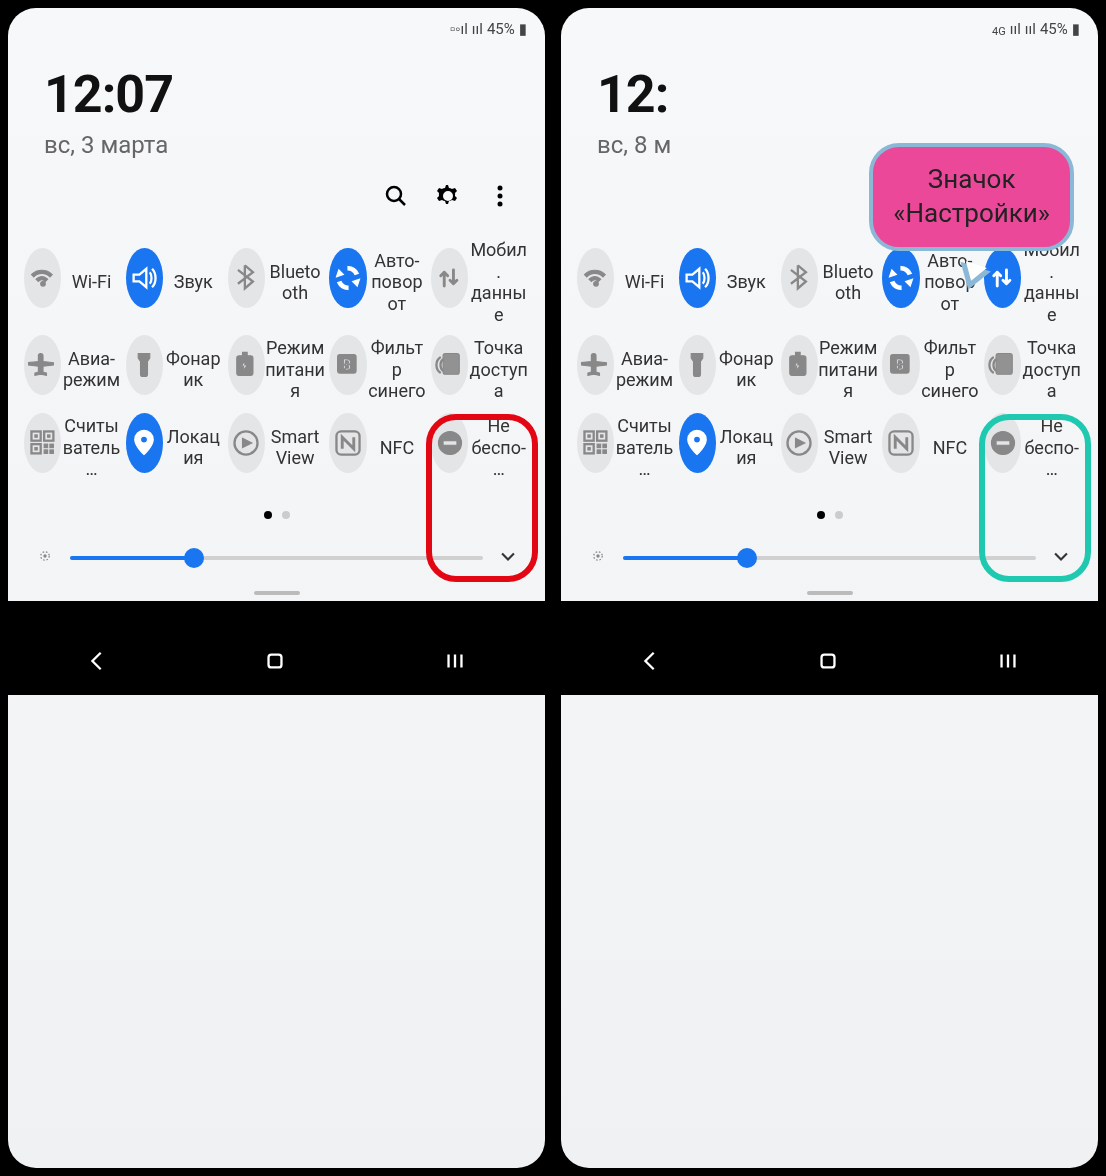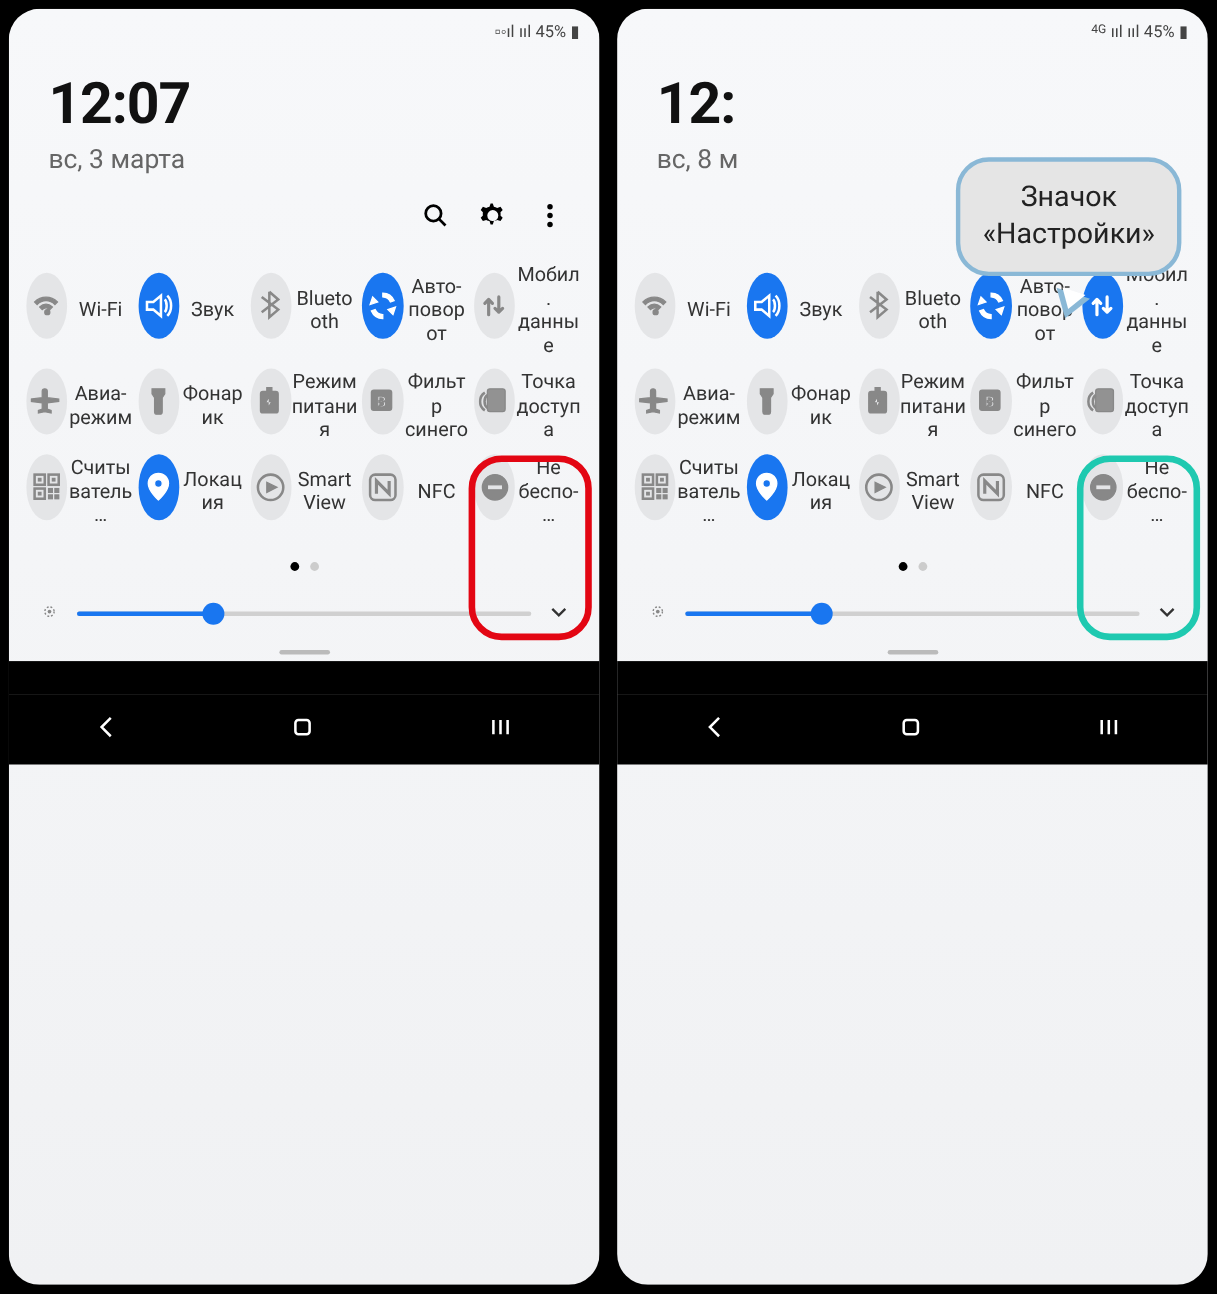--- a/index.html
+++ b/index.html
@@ -1,19 +1,19 @@
 <!DOCTYPE html>
 <html><head>
 <meta charset="utf-8">
 <style>
   * { box-sizing: border-box; margin: 0; padding: 0; }
   body { font-family: -apple-system, BlinkMacSystemFont, "Segoe UI", Roboto, Arial, sans-serif; background:#000; width:1106px; height:1176px; display:flex; gap:12px; padding:6px; }
   .phone { flex:1; background:#f5f6f8; border-radius:30px; overflow:hidden; position:relative; border:2px solid #000; display:flex; flex-direction:column; }
   .screen { flex:1; background:linear-gradient(#f7f8fa,#f0f1f3); display:flex; flex-direction:column; padding-bottom:0; }
-  .statusbar { display:flex; justify-content:flex-end; align-items:flex-start; gap:4px; padding:12px 18px 6px; font-size:15px; color:#444; }
+  .statusbar { display:flex; justify-content:flex-end; align-items:flex-end; gap:4px; padding:12px 18px 6px; font-size:15px; color:#444; }
   .sig { display:inline-block; }
   .clockwrap { padding:20px 36px 10px; }
   .clock { font-size:52px; font-weight:700; color:#111; letter-spacing:-1px; }
   .date { font-size:24px; color:#666; margin-top:6px; }
   .actions { display:flex; justify-content:flex-end; gap:26px; padding:14px 32px 18px; align-items:center; position:relative; }
   .actions svg { width:26px; height:26px; }
   .grid { display:grid; grid-template-columns:repeat(5,1fr); gap:10px 4px; padding:8px 16px; }
   .tile { display:flex; flex-direction:row; align-items:center; text-align:center; position:relative; }
   .circ { width:60px; height:60px; border-radius:50%; display:flex; align-items:center; justify-content:center; margin-bottom:8px; }
   .circ.off { background:#e4e5e7; }
@@ -30,21 +30,21 @@
   .slider-fill { position:absolute; left:0; top:0; bottom:0; background:#1976f0; border-radius:2px; }
   .slider-thumb { position:absolute; top:50%; width:20px; height:20px; background:#1976f0; border-radius:50%; transform:translate(-50%,-50%); }
   .handle { display:flex; justify-content:center; padding:2px 0 6px;}
   .handle-bar { width:46px; height:4px; background:#bbb; border-radius:2px; }
   .navbar { background:#000; height:64px; display:flex; align-items:center; justify-content:space-around; }
   .navbar svg { fill:#fff; stroke:#fff; }
   .blackstrip { background:#000; height:30px; }
   .highlight-red { position:absolute; border:6px solid #e30613; border-radius:30px; pointer-events:none; }
   .highlight-teal { position:absolute; border:6px solid #1fc9b0; border-radius:30px; pointer-events:none; }
   .ring-red { position:absolute; width:58px; height:52px; border:6px solid #e30613; border-radius:50%; pointer-events:none; }
-  .bubble { position:absolute; background:#e5e5e5; border:4px solid #8ab8d6; border-radius:30px; padding:16px 20px; font-size:26px; color:#222; text-align:center; line-height:1.3; pointer-events:none; white-space:nowrap;}
+  .bubble { position:absolute; background:#ec4899; border:4px solid #8ab8d6; border-radius:30px; padding:16px 20px; font-size:26px; color:#222; text-align:center; line-height:1.3; pointer-events:none; white-space:nowrap;}
   .bubble-tail { position:absolute; width:0; height:0; border-left:16px solid transparent; border-right:16px solid transparent; border-top:24px solid #8ab8d6; pointer-events:none;}
   .bubble-tail::after { content:""; position:absolute; top:-26px; left:-11px; width:0; height:0; border-left:11px solid transparent; border-right:11px solid transparent; border-top:17px solid #fff; }
 </style>
 </head>
 <body>
 
 <svg width="0" height="0" style="position:absolute">
   <defs>
     <g id="i-wifi">
         <path d="M3 10c5-5 13-5 18 0l-2 2c-4-4-10-4-14 0zM7 14c3-3 7-3 10 0l-2 2c-2-2-4-2-6 0zM11 18a2 2 0 104 0 2 2 0 00-4 0z"></path>

